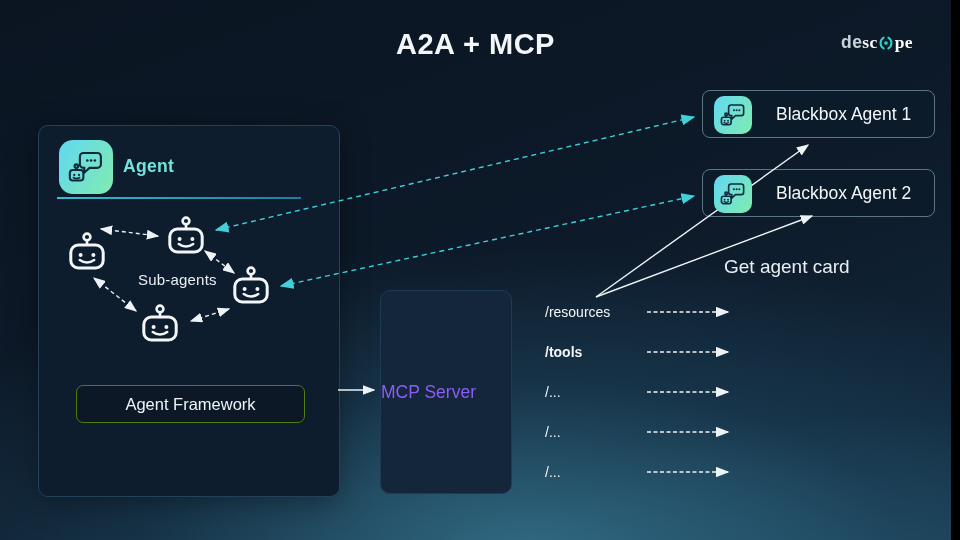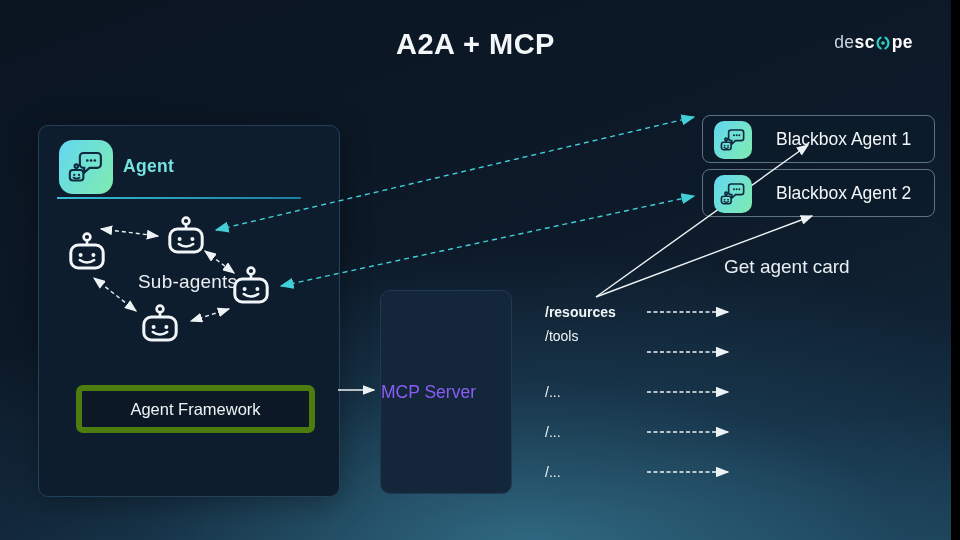--- a/index.html
+++ b/index.html
@@ -7,48 +7,48 @@
     position:relative; width:951px; height:540px; overflow:hidden;
     font-family:"Liberation Sans", sans-serif;
     background:
       radial-gradient(95% 75% at 55% 102%, rgba(56,124,150,.80) 0%, rgba(30,70,95,.50) 42%, rgba(10,20,32,0) 75%),
       radial-gradient(55% 45% at 92% 108%, rgba(48,112,138,.55) 0%, rgba(10,20,32,0) 70%),
       linear-gradient(160deg,#0b1522 0%, #0d1a29 52%, #122a3e 100%);
   }
   .abs { position:absolute; }
   .slide-title { top:28px; left:0; right:0; text-align:center; font-size:29px; font-weight:700; color:#f4f7f9; letter-spacing:.5px; }
   .logo { top:32px; right:38px; display:flex; align-items:center; font-size:17.5px; color:#fff; }
-  .logo .de { font-weight:400; color:#c9d4dc; letter-spacing:.4px; }
-  .logo .b  { font-weight:700; letter-spacing:.4px; }
+  .logo .de { font-weight:700; color:#c9d4dc; letter-spacing:.4px; }
+  .logo .b  { font-weight:700; letter-spacing:.4px;font-family:Liberation Serif, serif; }
   .logo .o  { width:16px; height:16px; margin:0 .5px; display:inline-block; }
 
   .agent-box { left:38px; top:125px; width:300px; height:370px; background:#0e1d2e;
     border:1px solid #24415a; border-radius:10px; box-shadow:0 6px 30px rgba(0,0,0,.35); }
   .grad-icon { background:linear-gradient(120deg,#64d9ec 8%,#7deab5 92%); display:flex; align-items:center; justify-content:center; }
   .agent-icon { left:20px; top:14px; width:54px; height:54px; border-radius:14px; }
   .agent-title { left:84px; top:30px; font-size:17.5px; font-weight:700; color:#74e4de; letter-spacing:.3px; }
   .agent-divider { left:18px; top:71px; width:244px; height:2px; background:linear-gradient(90deg,#37bcd4,#1c7e9e); }
-  .inner-box { left:37px; width:227px; height:36px; background:#0c1826; border:6px solid #4d7c0f; border-radius:7px;
+  .inner-box { left:37px; width:227px; height:36px; background:#0c1826; border:1px solid #4d7c0f; border-radius:7px;
     display:flex; align-items:center; justify-content:center; color:#eef3f6; font-size:16.5px; }
   .framework-box { top:259px; } .llm-box { top:312px; }
 
   .mcp-box { left:380px; top:290px; width:130px; height:202px; background:#13263a; border:1px solid #1f3b53;
     border-radius:10px; display:flex; align-items:center; justify-content:flex-start; color:#8b5cf6; font-size:17.5px; }
 
   .bb-box { left:702px; width:233px; height:48px; background:#0c1b2a; border:1px solid #5d7485; border-radius:8px;
     display:flex; align-items:center; padding-left:73px; box-sizing:border-box; color:#f2f6f8; font-size:17.5px; }
-  .bb1 { top:90px;margin-top:25px; } .bb2 { top:169px; }
+  .bb1 { top:90px; } .bb2 { top:169px; }
   .bb-icon { left:11px; top:5px; width:38px; height:38px; border-radius:10px; z-index:2; }
 
   .a2a-label { left:407px; top:192px; width:160px; text-align:center; font-size:16.5px; color:#41d0d8; }
   .gac-label { left:724px; top:256px; font-size:19px; color:#e8eef2; }
-  .subagents-label { left:138px; top:271px; font-size:19px; color:#e9eef3; letter-spacing:.2px; }
+  .subagents-label { left:138px; top:271px; font-size:15px; color:#e9eef3; letter-spacing:.2px; }
 
   .ep-label { left:545px; font-size:14px; color:#f2f6f8; }
-  .ep-bold { font-weight:700; }
+  .ep-bold { font-weight:400; }
 
   svg.overlay { position:absolute; left:0; top:0; width:960px; height:540px; pointer-events:none; }
   .robot { stroke:#f2f6f8; }
   .aemoji { stroke:#0f2a40; }
 </style>
 </head>
 <body>
 
 <div class="stage">
 
@@ -188,18 +188,18 @@
     <use href="#robot" x="166" y="216" width="40" height="38"></use>
     <use href="#robot" x="67" y="232" width="40" height="38"></use>
     <use href="#robot" x="231" y="266" width="40" height="38"></use>
     <use href="#robot" x="140" y="304" width="40" height="38"></use>
   </svg>
 
   <div class="abs subagents-label">Sub-agents</div>
   <div class="abs gac-label">Get agent card</div>
 
   <div class="abs ep-label ep-bold" style="top:304px;">/resources</div>
-  <div class="abs ep-label" style="top:328px;">/tools</div>
+  <div class="abs ep-label" style="top:344px;font-weight:bold;">/tools</div>
   <div class="abs ep-label" style="top:384px;">/...</div>
   <div class="abs ep-label" style="top:424px;">/...</div>
   <div class="abs ep-label" style="top:464px;">/...</div>
 
 </div>
 
 </body></html>

